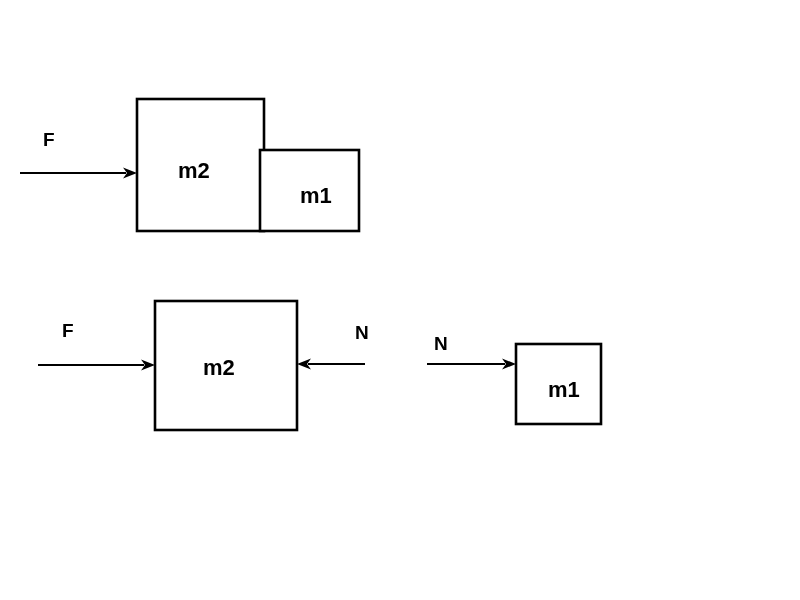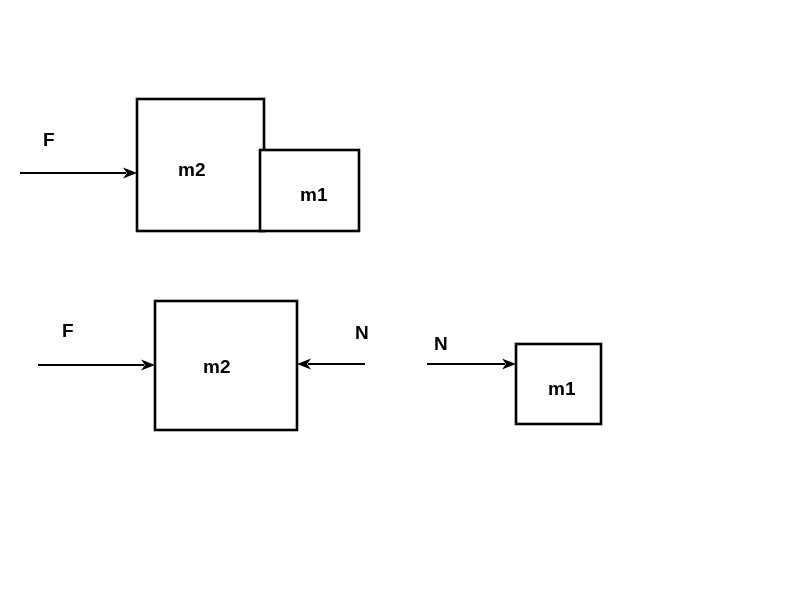--- a/index.html
+++ b/index.html
@@ -42,21 +42,21 @@
   .lbl {
     position: absolute;
     font-family: "Liberation Sans", sans-serif;
     font-weight: bold;
     color: #000000;
     white-space: nowrap;
     line-height: 1;
     user-select: none;
   }
   .mass-label {
-    font-size: 19px;
+    font-size: 22px;
   }
   .force-label {
     font-size: 19px;
   }
 </style>
 </head>
 <body>
 
 <div id="canvas">
 

